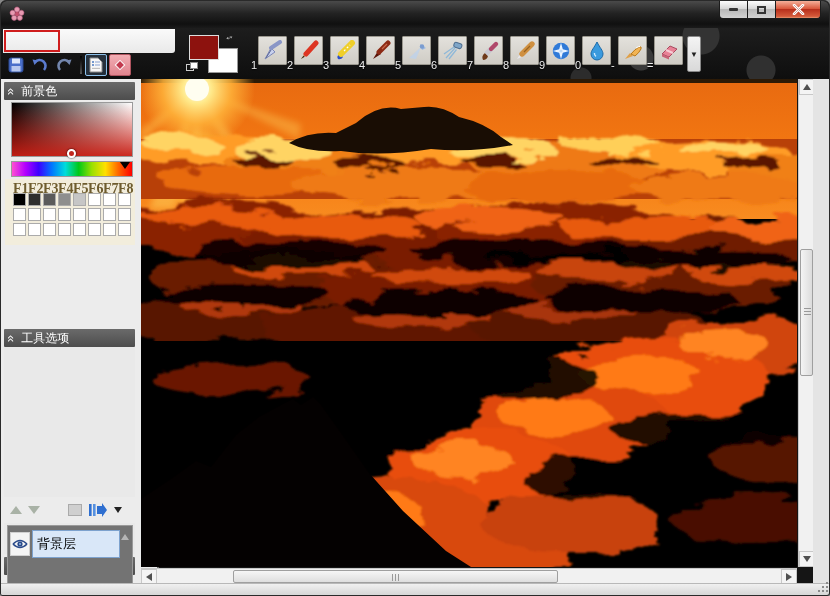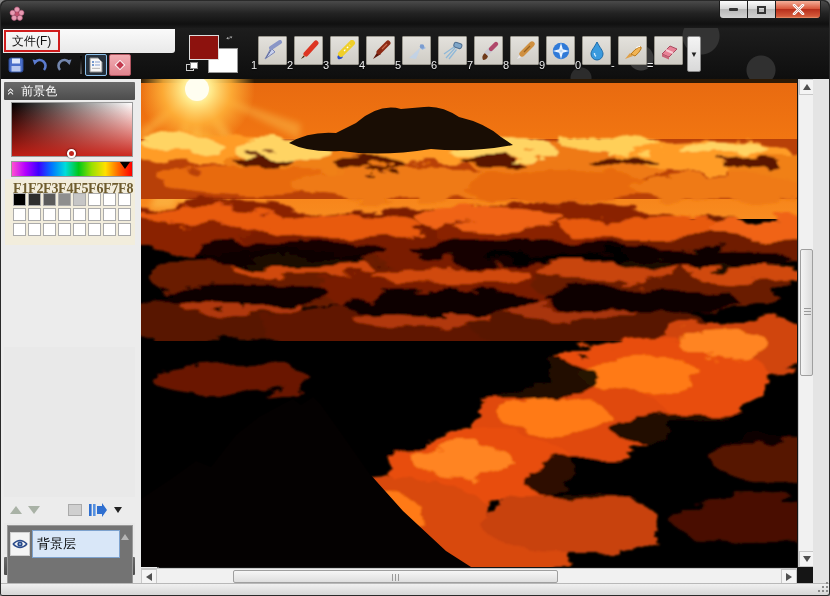--- a/index.html
+++ b/index.html
@@ -183,21 +183,20 @@
           <path d="M2,1 L11,10 M11,1 L2,10" stroke="#fff" stroke-width="2.6" stroke-linecap="round"></path>
           <path d="M2,1 L11,10 M11,1 L2,10" stroke="#7a1408" stroke-width="1" stroke-linecap="round" opacity=".4"></path>
         </svg>
       </div>
     </div>
   </div>
 
   <div id="toolbar-zone"></div>
 
   <div id="menubar">
-    <span class="menu-item">文件(F)</span>
   </div>
   <div id="annotation-box"></div>
 
   <div id="quickbar">
     <div class="qbtn">
       <svg width="18" height="18" viewBox="0 0 18 18">
         <rect x="2" y="2" width="14" height="14" rx="2" fill="#4a6fca" stroke="#2c4a94"></rect>
         <rect x="5" y="2.5" width="8" height="5" fill="#dfe8fa"></rect>
         <rect x="4.5" y="10" width="9" height="5.5" fill="#b8c8ee"></rect>
       </svg>
@@ -412,20 +411,24 @@
           <div class="swatch" style="background: rgb(255, 255, 255);"></div>
           <div class="swatch" style="background: rgb(255, 255, 255);"></div>
           <div class="swatch" style="background: rgb(255, 255, 255);"></div>
           <div class="swatch" style="background: rgb(255, 255, 255);"></div>
           <div class="swatch" style="background: rgb(255, 255, 255);"></div>
           <div class="swatch" style="background: rgb(255, 255, 255);"></div>
           <div class="swatch" style="background: rgb(255, 255, 255);"></div>
         </div>
     </div>
 
+    <div class="panel-header" style="top:250px;">
+      <span class="chevron">«</span>
+      <span>工具选项</span>
+    </div>
     <div id="tool-options-body"></div>
 
     <div class="panel-header" style="top:478px;">
       <span class="chevron">«</span>
       <span>图层</span>
     </div>
   </div>
 
   <div id="layers-toolbar">
     <div class="lt-ico arrow-up-dis"></div>

